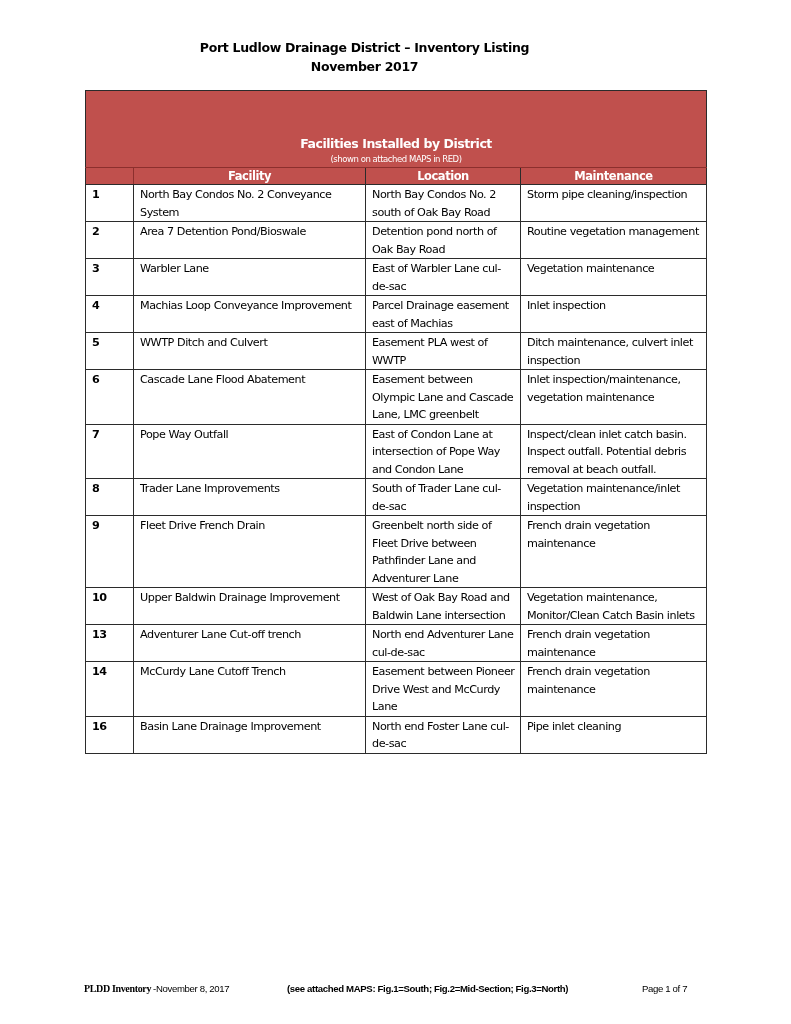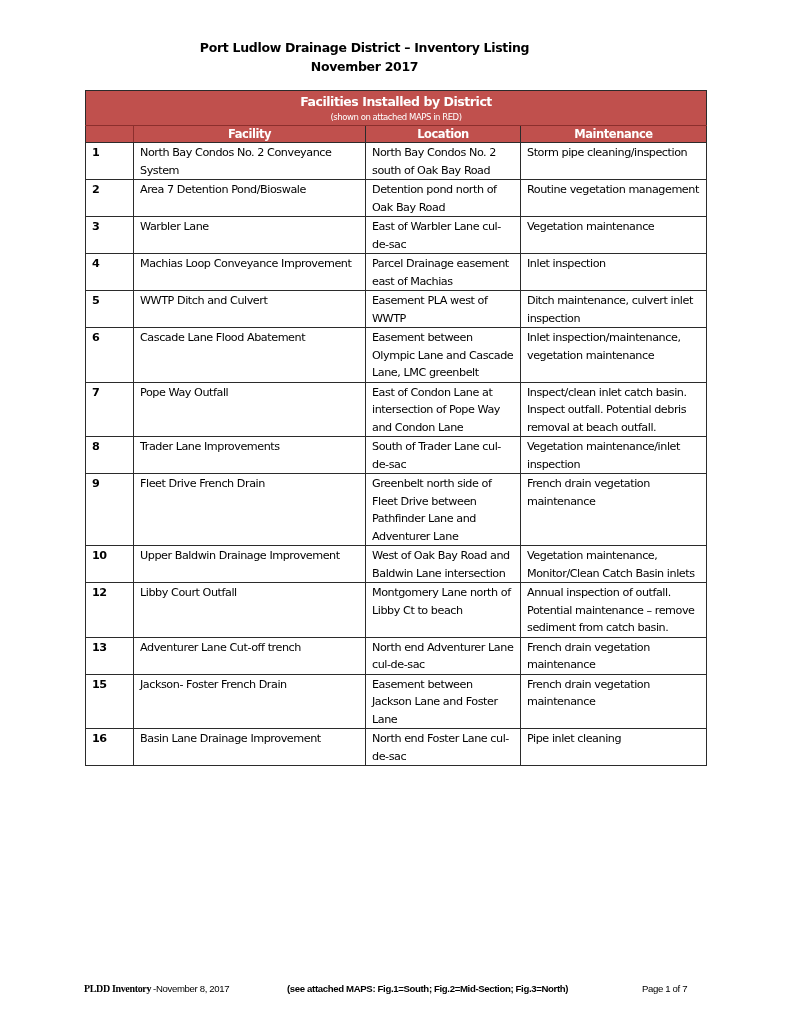--- a/index.html
+++ b/index.html
@@ -9,21 +9,21 @@
                  font-family: "DejaVu Sans", sans-serif; font-weight: bold; font-size: 12.5px; line-height: 19px; letter-spacing: -0.3px; }
   table.inv { position: absolute; left: 85px; top: 90px; width: 621px; border-collapse: collapse;
               table-layout: fixed; font-family: "DejaVu Sans", sans-serif; font-size: 11.2px; letter-spacing: -0.45px; }
   table.inv td, table.inv th { border: 1.5px solid #2b2b2b; vertical-align: top; padding: 1px 5px 0 6px;
                                line-height: 17.5px; }
   table.inv col.c-num { width: 48px; }
   table.inv col.c-fac { width: 232px; }
   table.inv col.c-loc { width: 155px; }
   table.inv col.c-mnt { width: 186px; }
   tr.banner th { background: #C0504D; color: #ffffff; text-align: center; padding: 2px 0 2px 0; border-color: #2b2b2b; border-bottom-color: #8c2f2d; }
-  .banner-title { display: block; font-weight: bold; font-size: 12.5px; line-height: 18px; }
+  .banner-title { display: block; font-weight: bold; font-size: 12.5px; line-height: 18px; margin-top: 42px; }
   .banner-sub { display: block; font-weight: normal; font-size: 8.5px; line-height: 12px; }
   tr.colhead th { background: #C0504D; color: #ffffff; text-align: center; font-weight: bold; font-size: 11.5px;
                   line-height: 15px; padding: 1px 6px 0 6px; border-top-color: #8c2f2d; }
   tr.colhead th.c0 { border-right-color: #8c2f2d; }
   td.num { font-weight: bold; }
   .footer { position: absolute; top: 983px; left: 84px; width: 620px; font-size: 9.6px; font-family: "Liberation Sans", sans-serif;
             letter-spacing: -0.35px; white-space: nowrap; }
   .footer .f-left { font-family: "Liberation Serif", serif; font-weight: bold; font-size: 10px; }
   .footer .f-date { margin-left: 2px; }
   .footer .f-maps { position: absolute; left: 203px; top: 0; font-weight: bold; }
@@ -113,35 +113,29 @@
         <td>Greenbelt north side of Fleet Drive between Pathfinder Lane and Adventurer Lane</td>
         <td>French drain vegetation maintenance</td>
       </tr>
       <tr>
         <td class="num">10</td>
         <td>Upper Baldwin Drainage Improvement</td>
         <td>West of Oak Bay Road and Baldwin Lane intersection</td>
         <td>Vegetation maintenance, Monitor/Clean Catch Basin inlets</td>
       </tr>
       <tr>
-        <td class="num">12</td>
-        <td>Libby Court Outfall</td>
-        <td>Montgomery Lane north of Libby Ct to beach</td>
-        <td>Annual inspection of outfall. Potential maintenance – remove sediment from catch basin.</td>
-      </tr>
-      <tr>
         <td class="num">13</td>
         <td>Adventurer Lane Cut-off trench</td>
         <td>North end Adventurer Lane cul-de-sac</td>
         <td>French drain vegetation maintenance</td>
       </tr>
       <tr>
-        <td class="num">15</td>
-        <td>Jackson- Foster French Drain</td>
-        <td>Easement between Jackson Lane and Foster Lane</td>
+        <td class="num">14</td>
+        <td>McCurdy Lane Cutoff Trench</td>
+        <td>Easement between Pioneer Drive West and McCurdy Lane</td>
         <td>French drain vegetation maintenance</td>
       </tr>
       <tr>
         <td class="num">16</td>
         <td>Basin Lane Drainage Improvement</td>
         <td>North end Foster Lane cul-de-sac</td>
         <td>Pipe inlet cleaning</td>
       </tr>
     </tbody>
 </table>

